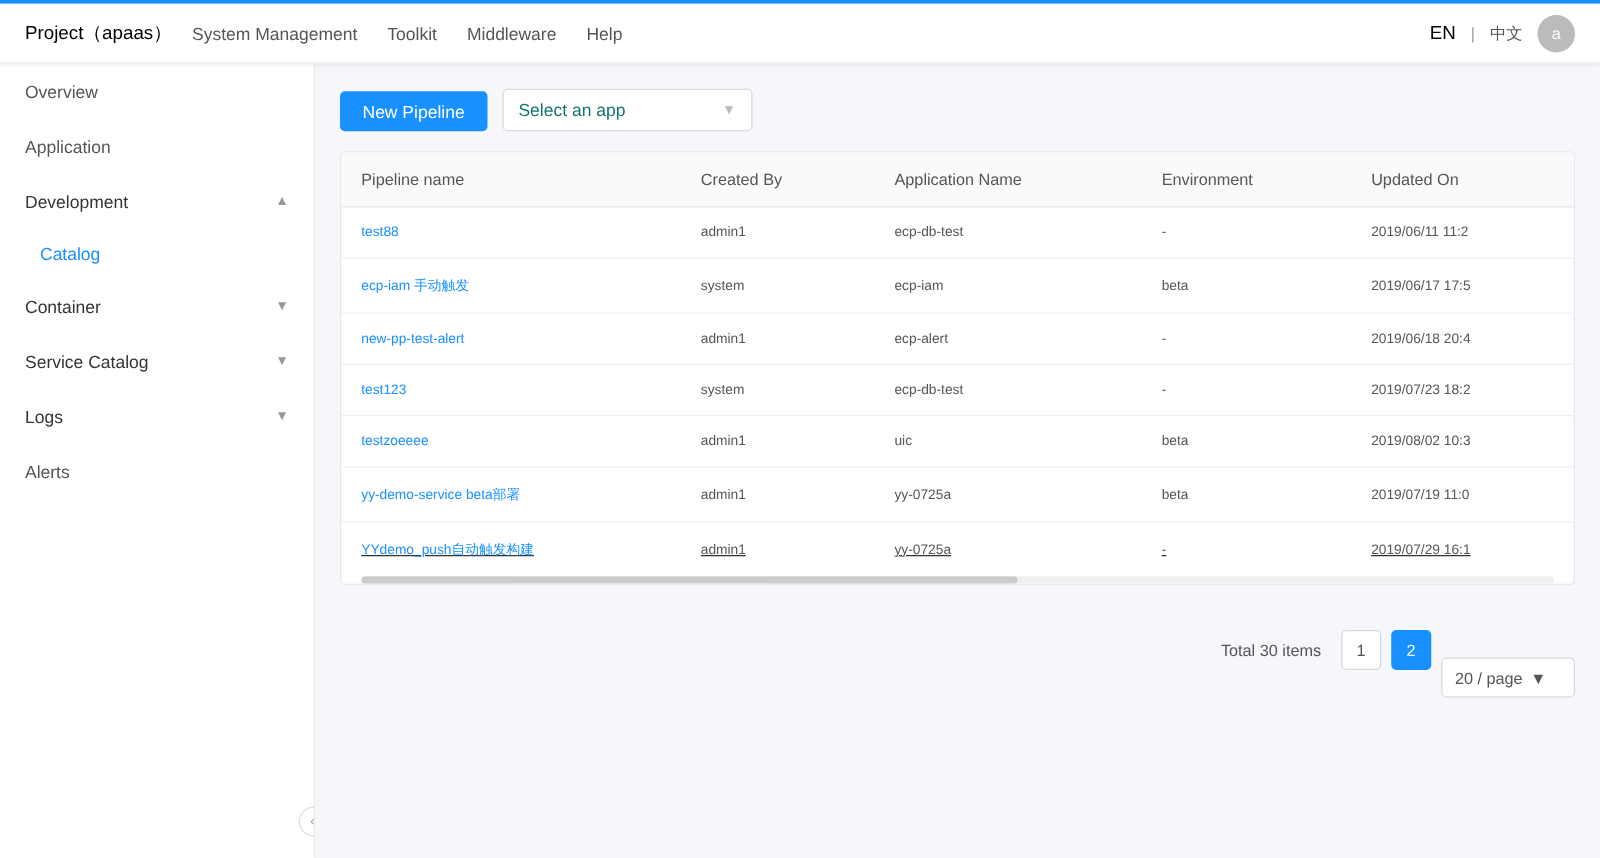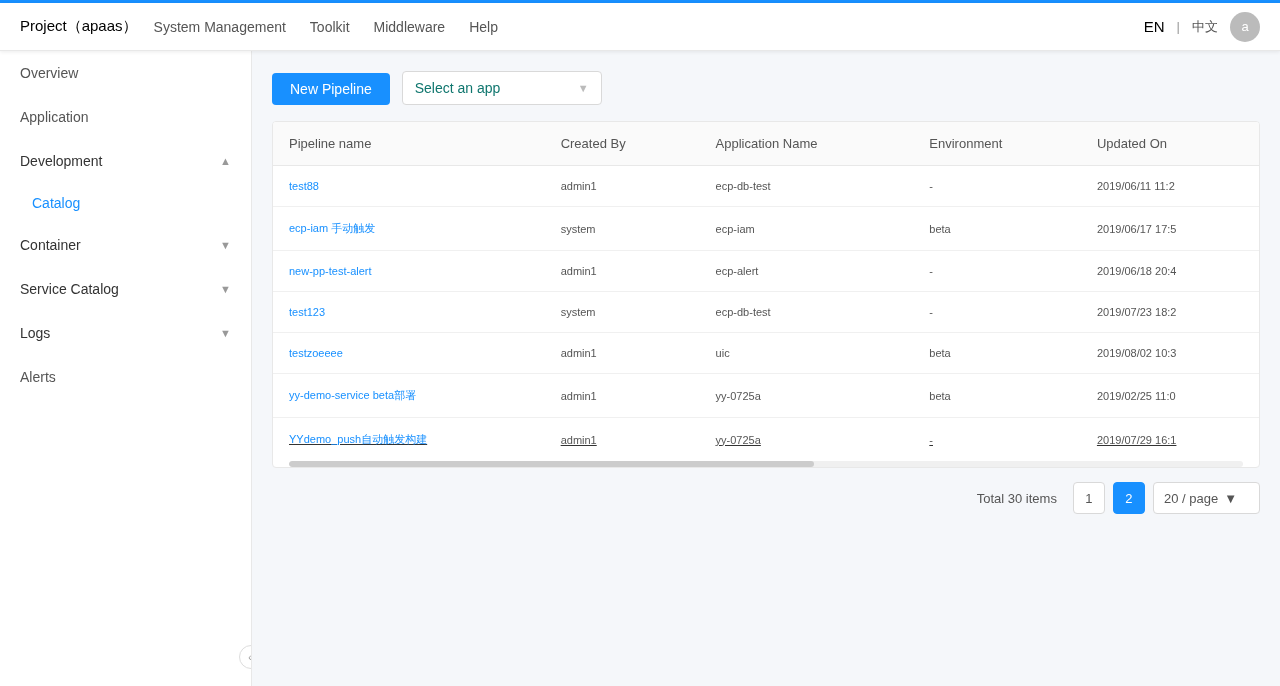--- a/index.html
+++ b/index.html
@@ -223,20 +223,21 @@
       border: 1px solid #d9d9d9;
       border-radius: 4px;
       padding: 0 22px 0 10px;
       font-size: 13px;
       color: #555;
       background: #fff;
       cursor: pointer;
       display: flex;
       align-items: center;
       gap: 6px;
+      margin-top: 44px;
     }
 
     
     .top-accent { height: 3px; background: #1890ff; }
 
     .scrollbar-track {
       height: 6px;
       background: #f0f0f0;
       border-radius: 3px;
       margin: 0 16px;
@@ -360,21 +361,21 @@
               <td>admin1</td>
               <td>uic</td>
               <td>beta</td>
               <td>2019/08/02 10:3</td>
             </tr>
             <tr>
               <td class="link-cell">yy-demo-service beta部署</td>
               <td>admin1</td>
               <td>yy-0725a</td>
               <td>beta</td>
-              <td>2019/02/25 11:0</td>
+              <td>2019/07/19 11:0</td>
             </tr>
             <tr>
               <td class="link-cell">YYdemo_push自动触发构建</td>
               <td>admin1</td>
               <td>yy-0725a</td>
               <td>-</td>
               <td>2019/07/29 16:1</td>
             </tr>
           </tbody>
       </table>

